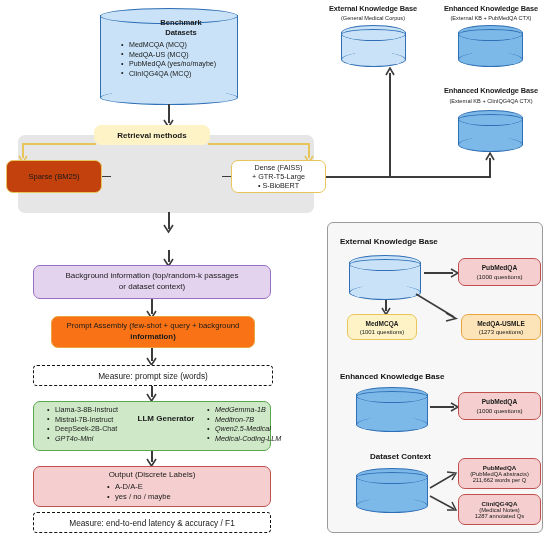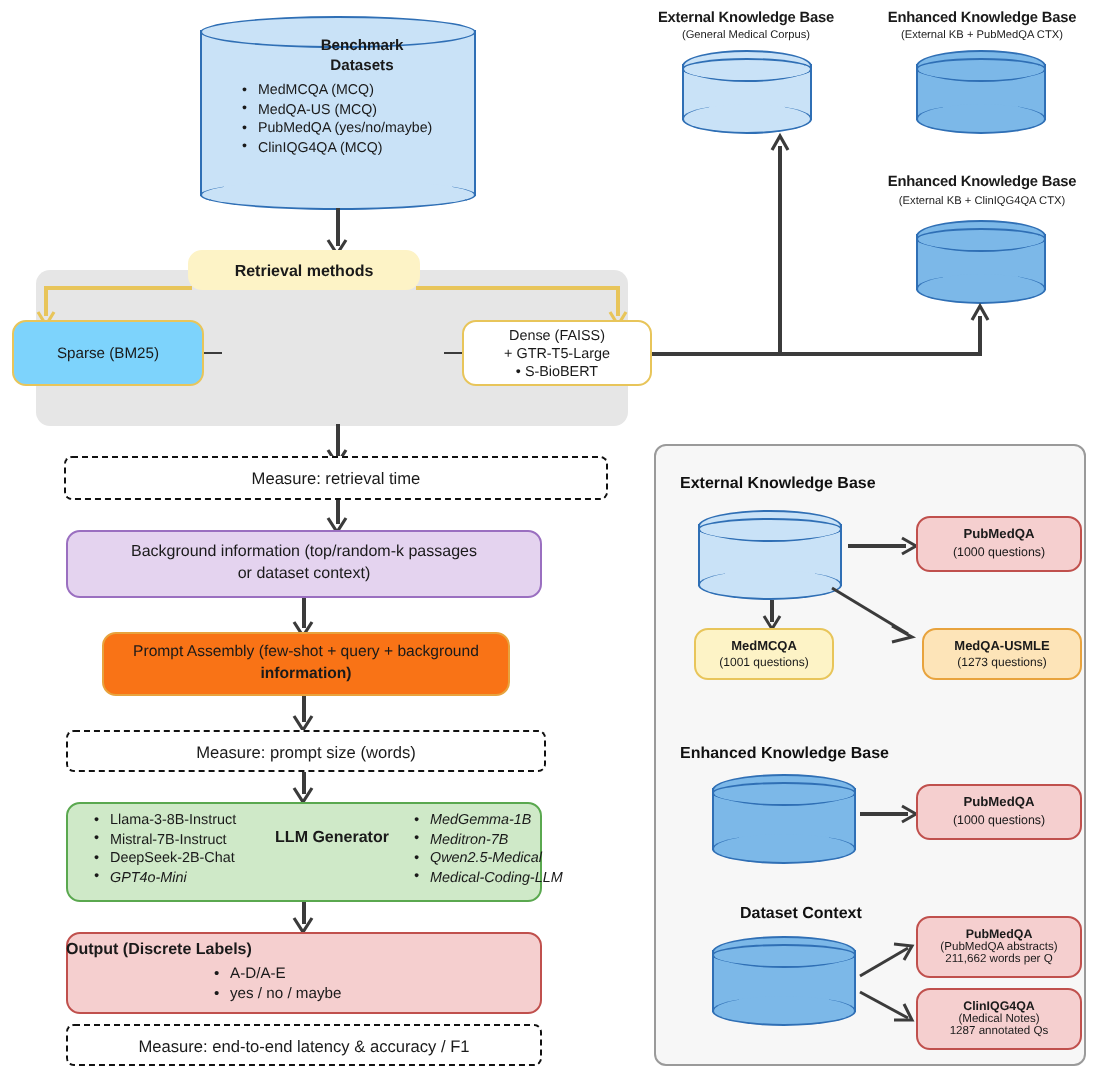--- a/index.html
+++ b/index.html
@@ -113,41 +113,38 @@
   <div class="lnY" style="left:22px;top:143px;width:1.6px;height:15px;"></div>
   <svg class="abs" style="left:18px;top:155px;width:10px;height:9px;">
     <path d="M1 1 L5 7.5 L9 1" fill="none" stroke="#e8c55a" stroke-width="1.6"></path>
   </svg>
   <div class="lnY" style="left:208px;top:143px;width:102px;height:1.6px;"></div>
   <div class="lnY" style="left:308px;top:143px;width:1.6px;height:15px;"></div>
   <svg class="abs" style="left:304px;top:155px;width:10px;height:9px;">
     <path d="M1 1 L5 7.5 L9 1" fill="none" stroke="#e8c55a" stroke-width="1.6"></path>
   </svg>
 
-  <div class="box rnd" style="left:6px;top:160px;width:96px;height:33px;background:#7dd3fc;border:1.4px solid #e8c55a;">
+  <div class="box rnd" style="left:6px;top:160px;width:96px;height:33px;background:#c2410c;border:1.4px solid #e8c55a;">
     <span style="font-size:7.6px;">Sparse (BM25)</span>
   </div>
   <div class="ln" style="left:102px;top:176px;width:9px;height:1.4px;"></div>
 
   <div class="ln" style="left:222px;top:176px;width:9px;height:1.4px;"></div>
 
   <div class="box rnd" style="left:231px;top:160px;width:95px;height:33px;background:#fff;border:1.4px solid #e8c55a;flex-direction:column;justify-content:center;">
     <span style="font-size:7.2px;font-weight:normal;">Dense (FAISS)</span>
     <span style="font-size:7.2px;">+ <span>GTR-T5-Large</span></span>
     <span style="font-size:7.2px;">• <span>S-BioBERT</span></span>
   </div>
 
   <div class="ln" style="left:168px;top:212px;width:1.6px;height:17px;"></div>
   <svg class="abs" style="left:163px;top:224px;width:11px;height:10px;">
     <path d="M1 1 L5.5 8 L10 1" fill="none" stroke="#3b3b3b" stroke-width="1.6"></path>
   </svg>
 
-  <div class="box dashbox" style="left:32px;top:228px;width:272px;height:22px;">
-    <span>Measure: retrieval time</span>
-  </div>
   <div class="ln" style="left:168px;top:250px;width:1.6px;height:12px;"></div>
   <svg class="abs" style="left:163px;top:258px;width:11px;height:10px;">
     <path d="M1 1 L5.5 8 L10 1" fill="none" stroke="#3b3b3b" stroke-width="1.6"></path>
   </svg>
 
   <div class="box rnd" style="left:33px;top:265px;width:238px;height:34px;background:#e4d3ef;border:1.3px solid #9a6fc0;flex-direction:column;">
     <span style="font-size:8px;line-height:1.35;">Background information (top/random-k passages</span>
     <span style="font-size:8px;line-height:1.35;">or dataset context)</span>
   </div>
   <div class="ln" style="left:151px;top:299px;width:1.6px;height:15px;"></div>
@@ -185,21 +182,21 @@
     <li>Meditron-7B</li>
     <li>Qwen2.5-Medical</li>
     <li>Medical-Coding-LLM</li>
   </ul>
   <div class="ln" style="left:151px;top:451px;width:1.6px;height:11px;"></div>
   <svg class="abs" style="left:146px;top:458px;width:11px;height:10px;">
     <path d="M1 1 L5.5 8 L10 1" fill="none" stroke="#3b3b3b" stroke-width="1.6"></path>
   </svg>
 
   <div class="abs rnd" style="left:33px;top:466px;width:238px;height:41px;background:#f5cfcf;border:1.3px solid #c0504d;"></div>
-  <div class="abs" style="left:33px;top:470px;width:238px;font-size:8px;font-weight:bold;">Output (Discrete Labels)</div>
+  <div class="abs" style="left:33px;top:470px;width:238px;text-align:center;font-size:8px;font-weight:normal;">Output (Discrete Labels)</div>
   <ul class="bl abs" style="left:104px;top:482px;width:130px;font-size:7.6px;">
     <li>A-D/A-E</li>
     <li>yes / no / maybe</li>
   </ul>
 
   <div class="box dashbox" style="left:33px;top:512px;width:238px;height:21px;">
     <span>Measure: end-to-end latency &amp; accuracy / F1</span>
   </div>
 
   <div class="abs panel" style="left:327px;top:222px;width:216px;height:311px;"></div>

